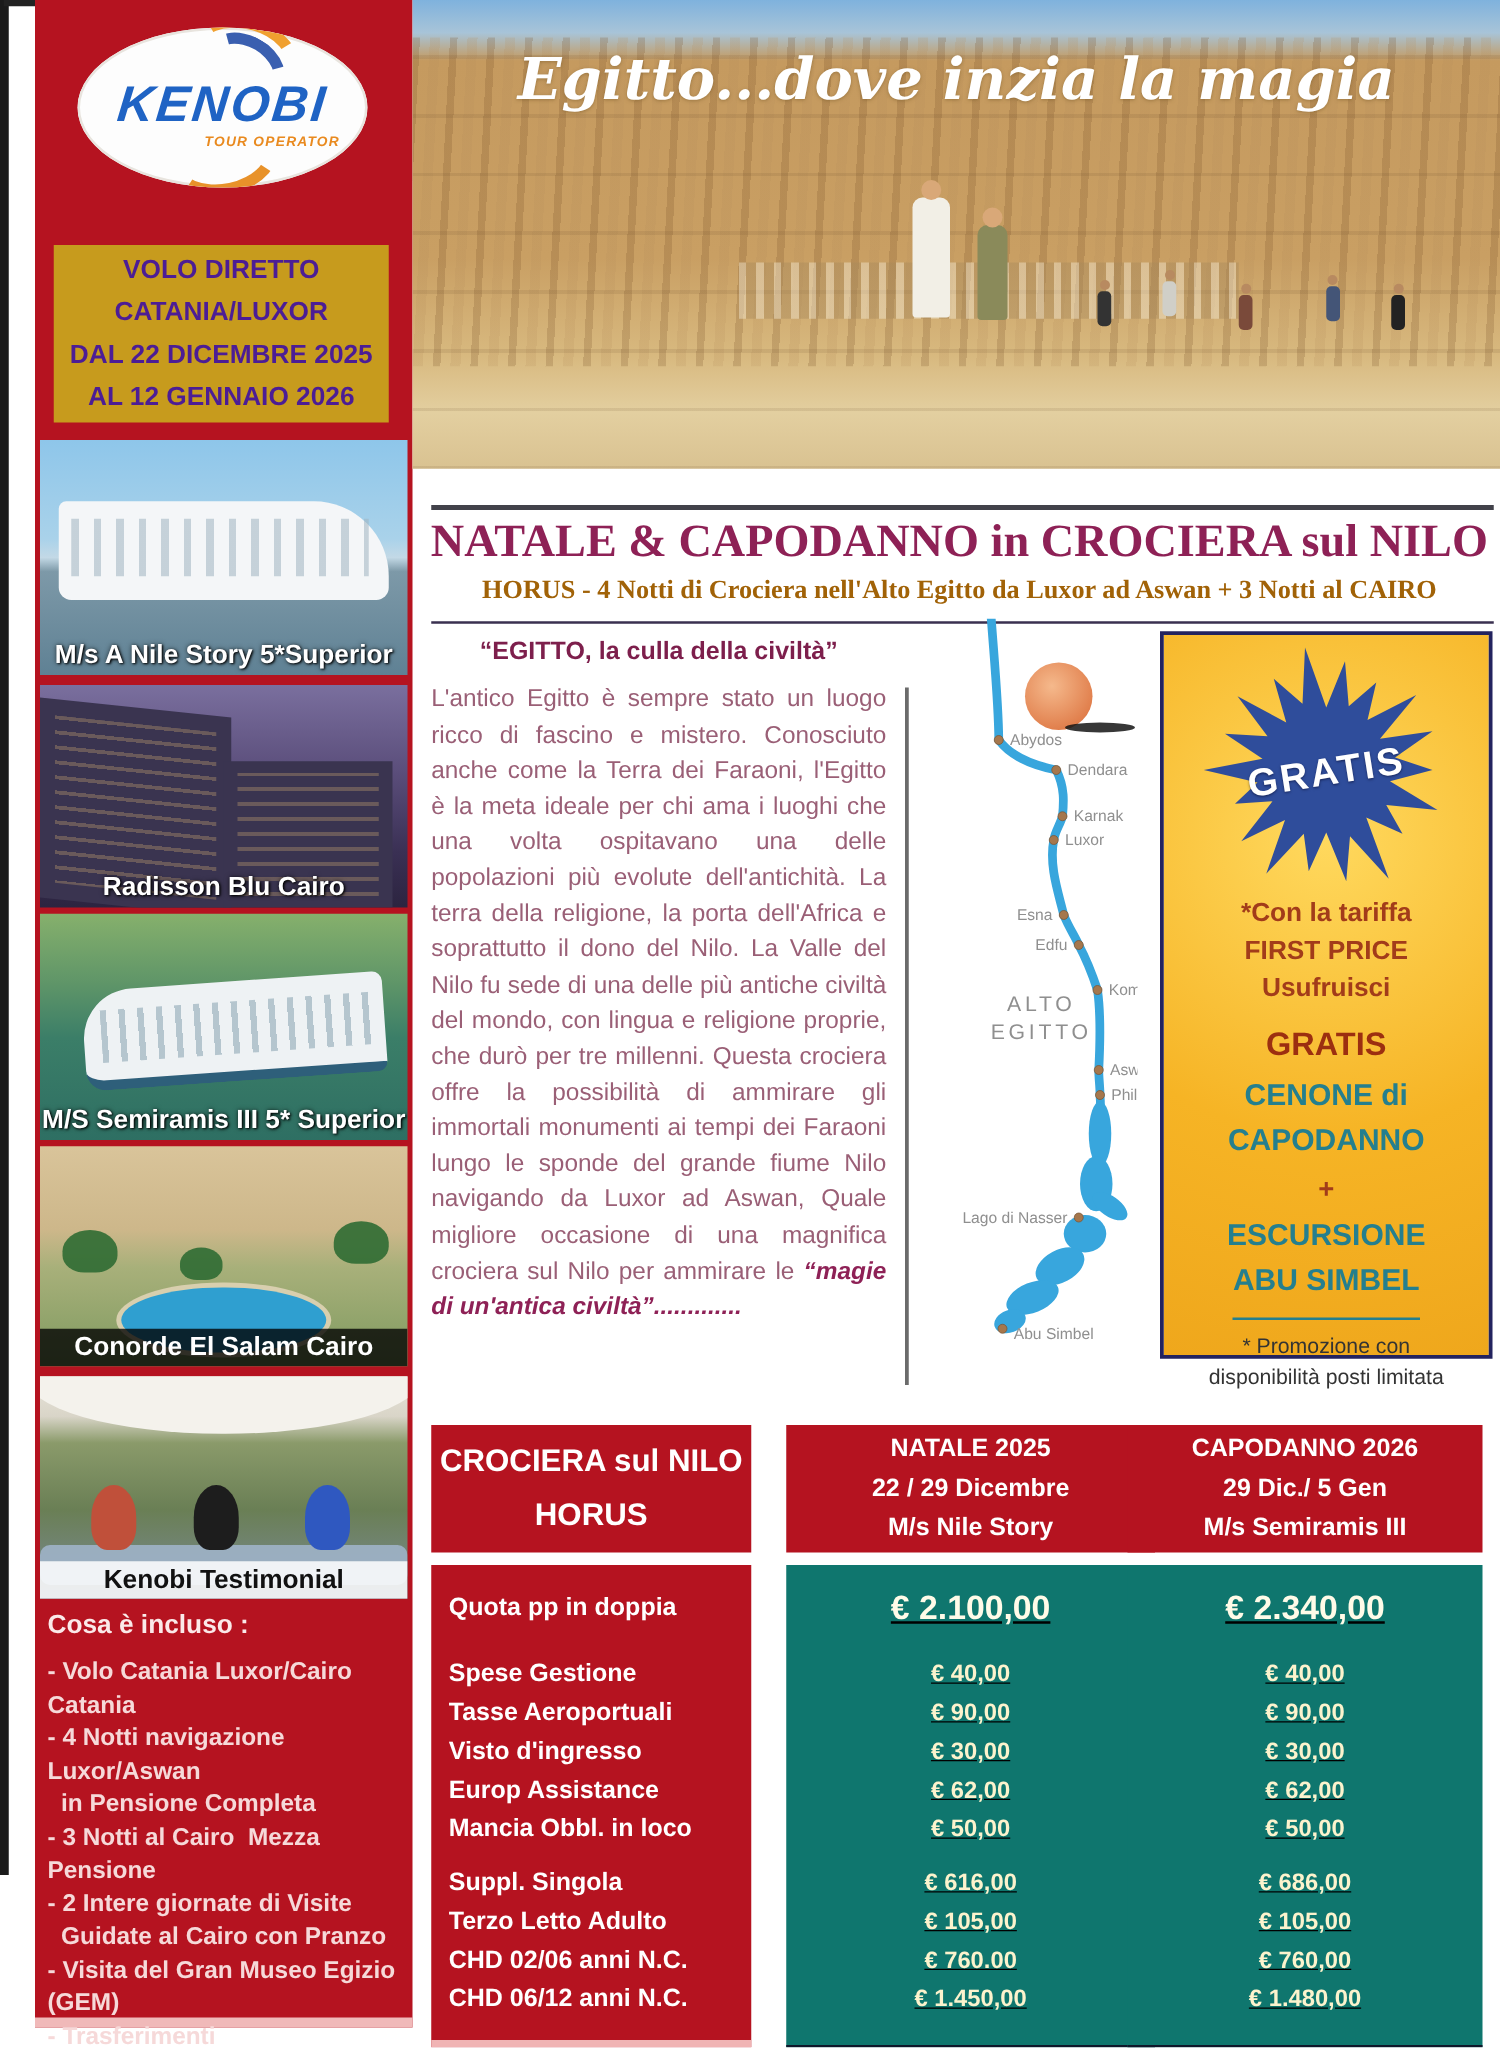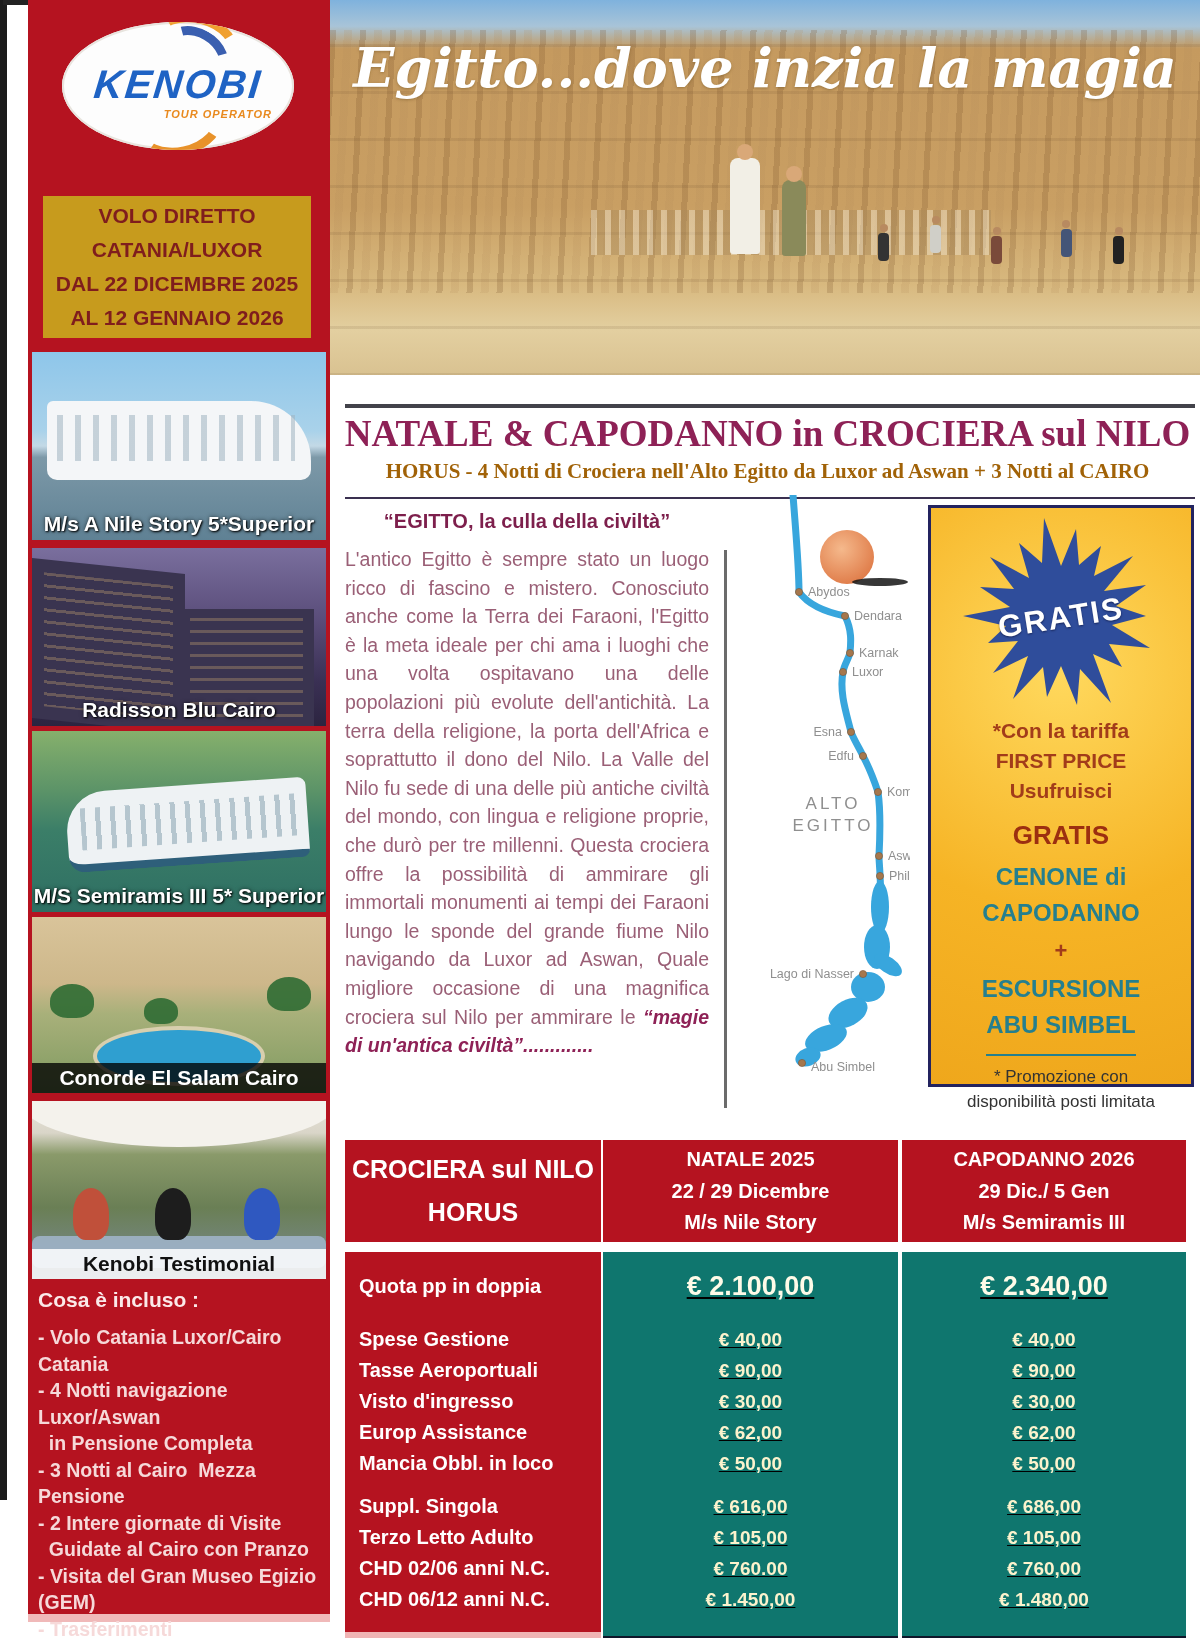--- a/index.html
+++ b/index.html
@@ -19,21 +19,21 @@
   .logo-sub{position:absolute;right:22px;top:86px;color:#e98a1f;font-size:11px;font-weight:bold;
             font-style:italic;letter-spacing:1px;}
   .logo-swirl{position:absolute;width:74px;height:50px;border:9px solid transparent;border-radius:50%;}
   .logo-swirl.s1{top:-8px;left:86px;border-top-color:#f0a030;transform:rotate(14deg);}
   .logo-swirl.s2{bottom:-6px;left:70px;border-bottom-color:#e8922a;transform:rotate(-12deg);}
   .logo-swirl.s3{top:6px;left:96px;width:54px;height:40px;border-top-color:#3a5fb0;transform:rotate(30deg);}
   .tagline{position:absolute;left:0;right:0;top:158px;text-align:center;color:#ffffff;
            font-family:"DejaVu Serif",serif;font-style:italic;font-weight:bold;font-size:23px;}
   .promo-box{position:absolute;left:15px;top:196px;width:268px;height:142px;background:#c79b1d;
              display:flex;flex-direction:column;justify-content:center;gap:4px;text-align:center;}
-  .promo-box div{color:#7f1d1d;font-weight:bold;font-size:21px;line-height:30px;}
+  .promo-box div{color:#4c1d95;font-weight:bold;font-size:21px;line-height:30px;}
   
   .photo{position:absolute;left:4px;width:294px;overflow:hidden;}
   .photo .cap{position:absolute;left:0;right:0;bottom:4px;text-align:center;color:#fff;
               font-size:21px;font-weight:bold;text-shadow:1px 1px 2px #000,0 0 4px rgba(0,0,0,.6);}
   .p1{top:352px;height:188px;background:linear-gradient(180deg,#8ec6ea 0%,#a9d2ea 42%,#c3d9e6 50%,#7d99a8 56%,#5f8194 100%);}
   .ship1{position:absolute;left:5%;top:26%;width:90%;height:42%;background:#f4f6f8;
          border-radius:6px 60px 10px 10px;}
   .ship1::after{content:"";position:absolute;left:4%;right:6%;top:18%;bottom:24%;
          background:repeating-linear-gradient(90deg,#9fb3c0 0 6px,transparent 6px 18px);opacity:.55;}
   .p2{top:548px;height:178px;background:linear-gradient(180deg,#7a6f9e 0%,#5a4d7a 40%,#3a3054 75%,#2c2440 100%);}
@@ -69,21 +69,21 @@
   .included .inc-item{font-size:19.5px;font-weight:bold;line-height:26.5px;white-space:pre-wrap;}
   
   .main{position:absolute;left:330px;top:0;width:870px;height:1638px;}
   .hero{position:absolute;left:0;top:0;width:870px;height:375px;overflow:hidden;
         background:linear-gradient(180deg,#7fb2dd 0%,#a8c4d8 7%,#c59a5f 13%,#c99f63 55%,#d8b97f 76%,#e3cfa0 88%,#d9c291 100%);}
   .hero::before{content:"";position:absolute;left:0;right:0;top:8%;height:70%;opacity:.8;
         background:repeating-linear-gradient(93deg,rgba(120,80,40,.28) 0 6px,transparent 6px 14px,rgba(180,140,90,.22) 14px 22px,transparent 22px 30px);}
   .hero::after{content:"";position:absolute;inset:0;
         background:repeating-linear-gradient(180deg,transparent 0 44px,rgba(100,70,40,.12) 44px 47px);}
   .hero-caption{position:absolute;left:0;right:0;top:36px;text-align:center;color:#ffffff;z-index:3;
-        font-family:"DejaVu Serif",serif;font-style:italic;font-weight:bold;font-size:54px;
+        font-family:"DejaVu Serif",serif;font-style:italic;font-weight:bold;font-size:46px;
         text-shadow:0 1px 3px rgba(120,90,40,.55);}
   .temple{position:absolute;left:30%;top:56%;width:46%;height:12%;opacity:.45;z-index:1;
         background:repeating-linear-gradient(90deg,#f0e6d0 0 6px,#a98a5c 6px 14px);}
   .fig{position:absolute;z-index:2;border-radius:8px 8px 3px 3px;}
   .fig::before{content:"";position:absolute;left:50%;top:-14px;transform:translateX(-50%);
         width:16px;height:16px;border-radius:50%;background:#d9a878;}
   .fig.man{left:46%;top:42%;width:30px;height:96px;background:#f2efe6;}
   .fig.woman{left:52%;top:48%;width:24px;height:76px;background:#8a8a5a;}
   .fig.small{width:11px;height:28px;border-radius:4px;}
   .fig.small::before{width:8px;height:8px;top:-9px;background:#b88a60;}
@@ -117,21 +117,21 @@
         font-size:31px;font-weight:bold;letter-spacing:2px;text-shadow:0 1px 2px rgba(0,0,30,.5);}
   .fp-line{color:#a23c1a;font-weight:bold;font-size:21px;line-height:30px;}
   .fp-gratis{color:#9c2f10;font-weight:bold;font-size:26px;line-height:34px;margin-top:12px;}
   .fp-teal{color:#257f8e;font-weight:bold;font-size:24px;line-height:30px;margin-top:10px;}
   .fp-plus{color:#a23c1a;font-weight:bold;font-size:22px;margin-top:10px;}
   .panel-rule{width:150px;border:none;border-top:2px solid #257f8e;margin:14px auto 8px auto;}
   .fp-note{color:#333;font-size:17px;line-height:25px;width:190px;margin:0 auto;}
   
   .tcol{position:absolute;top:1140px;}
   .tcol1{left:15px;width:256px;}
-  .tcol2{left:273px;width:295px;}
+  .tcol2{left:299px;width:295px;}
   .tcol3{left:572px;width:284px;}
   .thead{height:102px;background:#b51320;color:#fff;display:flex;flex-direction:column;
          justify-content:space-evenly;text-align:center;font-weight:bold;}
   .tcol1 .thead{font-size:25px;}
   .tcol2 .thead,.tcol3 .thead{font-size:20px;}
   .tbody{margin-top:10px;height:386px;box-sizing:border-box;padding-top:6px;}
   .tbody.red{background:#b51320;border-bottom:6px solid #f0b4b4;}
   .tbody.gold{background:#0f766e;border-bottom:2px solid #0f172a;text-decoration:underline;}
   .trow{height:31px;line-height:31px;font-weight:bold;font-size:20px;white-space:nowrap;}
   .trow.big{height:56px;line-height:56px;}

